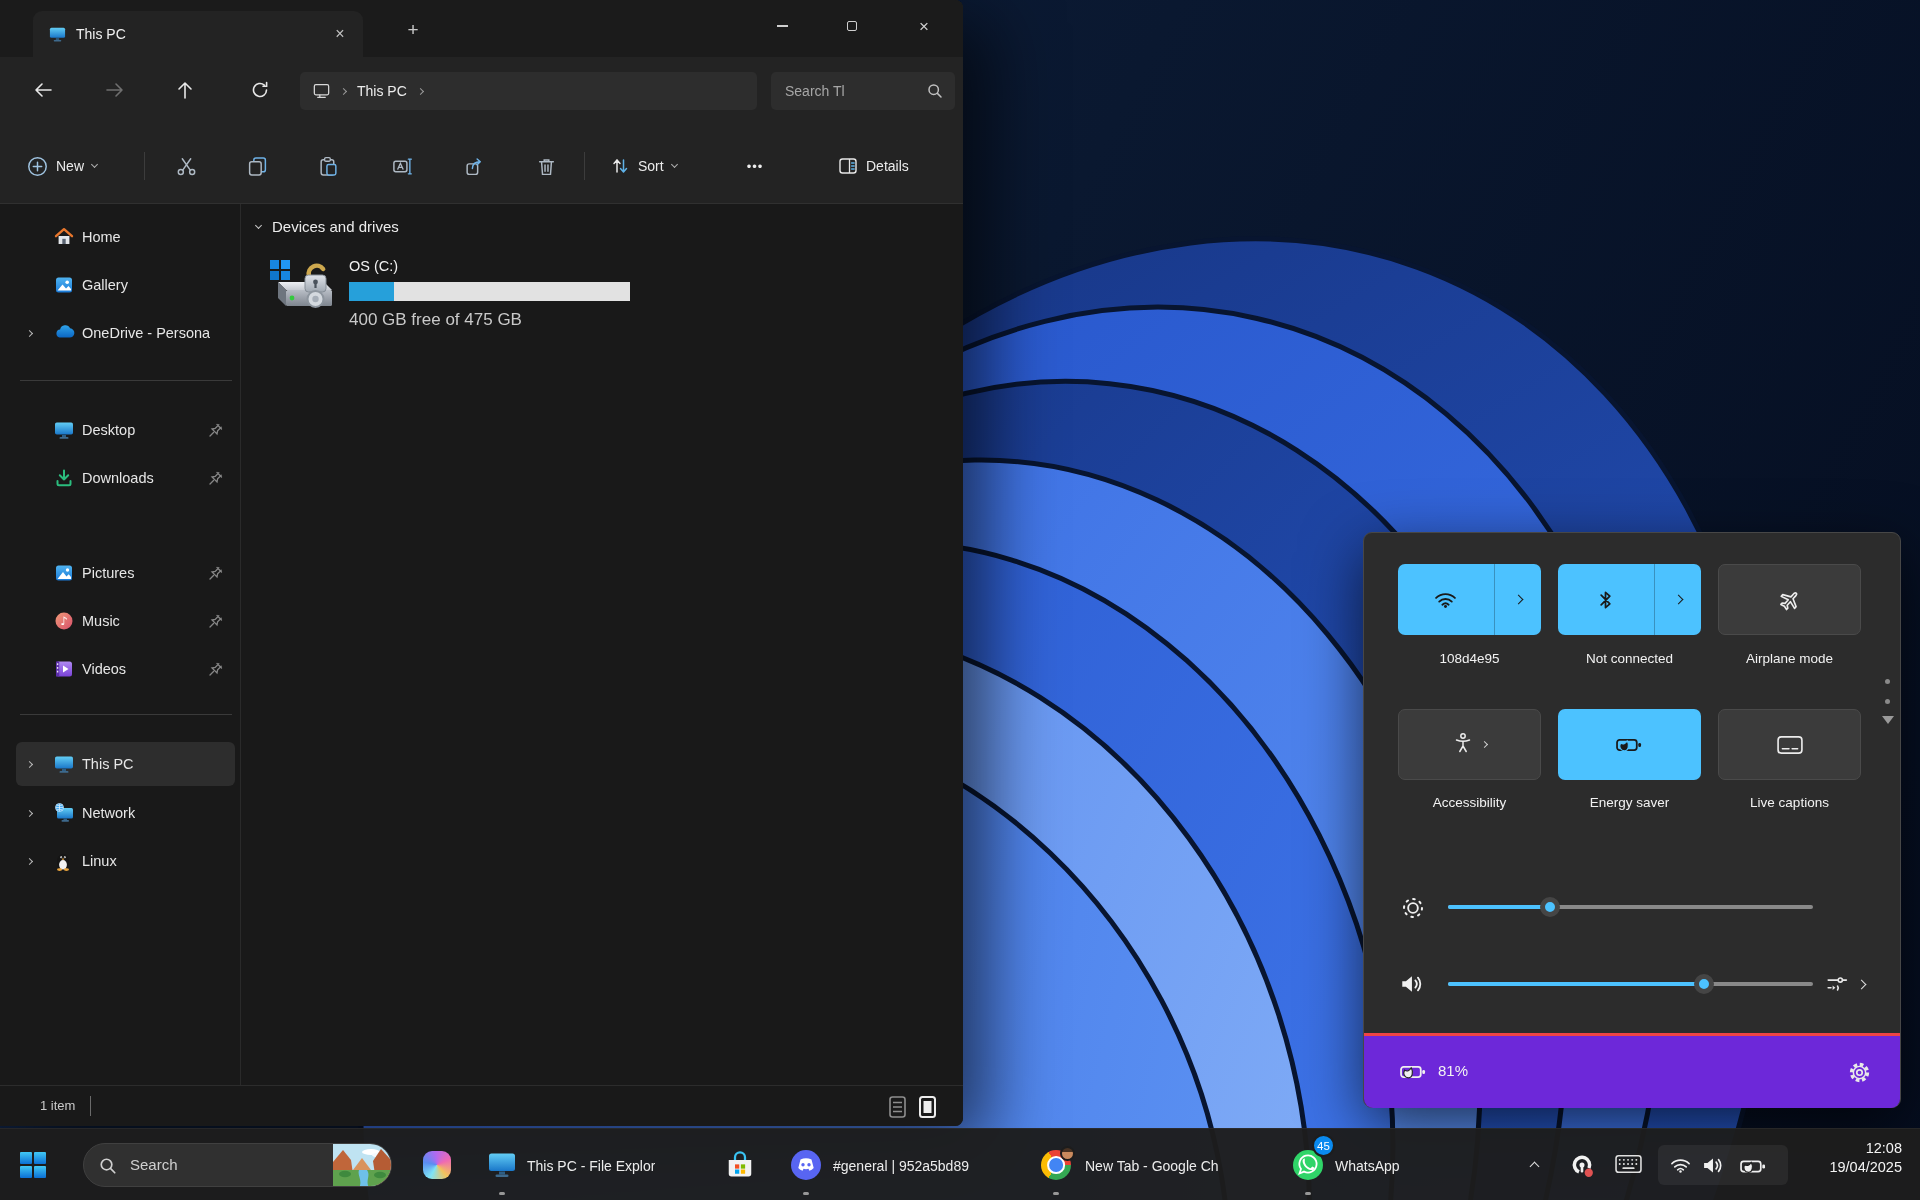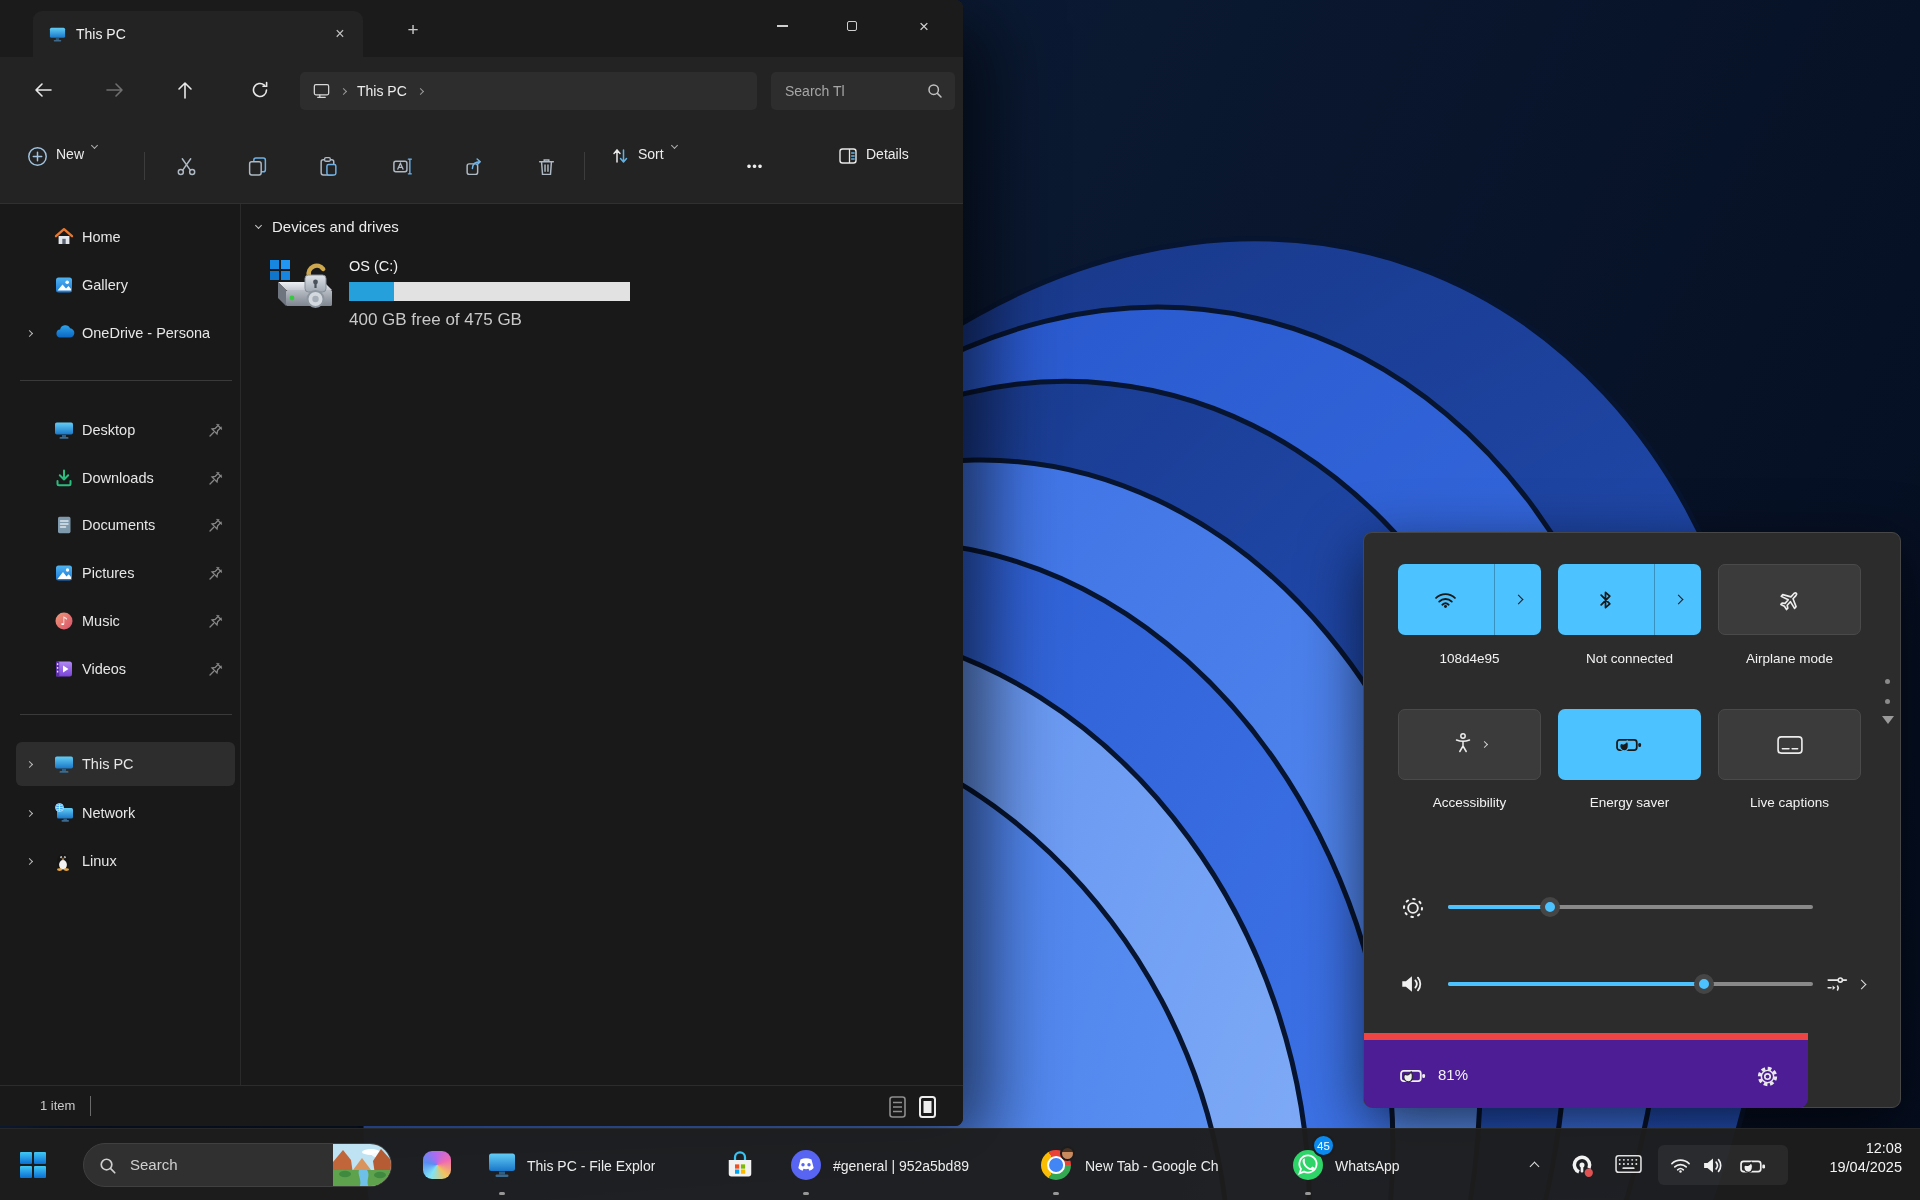--- a/index.html
+++ b/index.html
@@ -25,21 +25,21 @@
   .wbtn{position:absolute;top:6px;width:46px;height:40px;display:flex;align-items:center;justify-content:center;color:#cfcfcf;}
   .g-min{width:11px;height:1.4px;background:#cfcfcf;}
   .g-max{width:10px;height:10px;border:1.2px solid #cfcfcf;border-radius:2px;}
   .g-close{font-size:17px;line-height:17px;}
   .navbtn{position:absolute;top:70px;width:40px;height:40px;display:flex;align-items:center;justify-content:center;border-radius:6px;}
   #addressbar{position:absolute;left:300px;top:72px;width:457px;height:38px;background:#2d2d2d;border-radius:5px;display:flex;align-items:center;gap:11px;padding:0 13px;}
   #addressbar .loc{font-size:14px;color:#ececec;}
   #searchbox{position:absolute;left:771px;top:72px;width:184px;height:38px;background:#2d2d2d;border-radius:5px;display:flex;align-items:center;padding:0 12px 0 14px;}
   #searchbox .ph{font-size:14px;color:#a6a6a6;flex:1;white-space:nowrap;overflow:hidden;}
   
-  .tbitem{position:absolute;top:146px;height:40px;display:flex;align-items:flex-start;gap:8px;border-radius:5px;color:#ececec;font-size:14px;}
+  .tbitem{position:absolute;top:146px;height:40px;display:flex;align-items:center;gap:8px;border-radius:5px;color:#ececec;font-size:14px;}
   .tbsep{position:absolute;top:152px;width:1px;height:28px;background:#3c3c3c;}
   .tbbtn{position:absolute;top:146px;width:40px;height:40px;display:flex;align-items:center;justify-content:center;border-radius:5px;}
   
   #sidebar{position:absolute;left:0;top:204px;width:240px;bottom:41px;background:#191919;}
   #sbdivider{position:absolute;left:240px;top:204px;bottom:41px;width:1px;background:#2a2a2a;}
   .srow{position:absolute;left:16px;width:219px;height:44px;border-radius:6px;display:flex;align-items:center;}
   .srow.sel{background:#2d2d2d;}
   .srow .sic{position:absolute;left:38px;width:20px;height:20px;}
   .srow .slabel{position:absolute;left:66px;font-size:14.5px;color:#e6e6e6;white-space:nowrap;overflow:hidden;max-width:138px;}
   .srow .schev{position:absolute;left:11px;color:#b8b8b8;}
@@ -64,21 +64,21 @@
   .tile.off{background:#3b3b3b;border:1px solid #4a4a4a;color:#f0f0f0;}
   .tile .tmain{position:absolute;left:0;top:0;bottom:0;width:95px;display:flex;align-items:center;justify-content:center;gap:8px;}
   .tile .tfull{position:absolute;inset:0;display:flex;align-items:center;justify-content:center;gap:9px;}
   .tile .tchev{position:absolute;right:0;top:0;width:47px;height:100%;border-left:1px solid rgba(0,0,0,.25);display:flex;align-items:center;justify-content:center;}
   .tlabel{position:absolute;width:143px;text-align:center;font-size:13.5px;color:#f2f2f2;}
   .qsdot{position:absolute;left:521px;width:5px;height:5px;border-radius:50%;background:#8a8a8a;}
   #qstri{position:absolute;left:518px;top:183px;width:0;height:0;border-left:6px solid transparent;border-right:6px solid transparent;border-top:8px solid #9a9a9a;}
   .slider{position:absolute;left:84px;width:365px;height:4px;border-radius:2px;background:#898989;}
   .slider .sfill{position:absolute;left:0;top:0;height:100%;border-radius:2px;background:#4cc2ff;}
   .slider .sthumb{position:absolute;top:-8px;width:20px;height:20px;margin-left:-10px;border-radius:50%;background:#4cc2ff;border:5px solid #454545;}
-  #qs-footer{position:absolute;left:0;top:500px;width:444px;height:75px;background:#4c1d95;border-top:7px solid #ef4444;border-radius:0 0 9px 9px;}
+  #qs-footer{position:absolute;left:0;top:500px;width:536px;height:75px;background:#6d28d9;border-top:3px solid #ef4444;border-radius:0 0 9px 9px;}
   #qs-batt-label{position:absolute;left:74px;top:26px;font-size:15px;color:#f2f2f2;}
   
   #taskbar{position:absolute;left:0;top:1128px;width:1920px;height:72px;background:rgba(29,29,29,.97);border-top:1px solid rgba(255,255,255,.05);}
   #start{position:absolute;left:20px;top:23px;width:27px;height:27px;display:grid;grid-template-columns:12px 12px;grid-template-rows:12px 12px;gap:2px;}
   #start span{background:linear-gradient(180deg,#41c8f5,#0b6fd4);border-radius:1px;}
   #search-pill{position:absolute;left:83px;top:14px;width:309px;height:44px;border-radius:22px;background:#303030;border:1px solid #404040;overflow:hidden;}
   #search-pill .slbl{position:absolute;left:46px;top:12px;font-size:15px;color:#cfcfcf;}
   #copilot{position:absolute;left:423px;top:22px;width:28px;height:28px;border-radius:9px;background:conic-gradient(from 210deg,#7fe4f5,#5a8df2,#b06af0,#ef6ab2,#f2c35c,#7fe4f5);}
   .app-ic{position:absolute;top:21px;width:30px;height:30px;}
   .app-lbl{position:absolute;top:29px;font-size:14px;color:#ececec;white-space:nowrap;overflow:hidden;}
@@ -456,30 +456,20 @@
     <span class="pin"><svg width="15" height="15" viewBox="0 0 15 15" fill="none" stroke="#9a9a9a" stroke-width="1.3" stroke-linecap="round">
           <path d="M9 1.5 L13.5 6 M10.8 1.8 L7.2 5.4 L4 6 L9 11 L9.6 7.8 L13.2 4.2 M5.5 9.5 L2 13"></path>
         </svg></span>
   </div>
   <div class="srow" style="top:456px">
     <span class="sic"><svg width="20" height="20" viewBox="0 0 20 20" fill="none" stroke="#2bbd7e" stroke-width="2" stroke-linecap="round" stroke-linejoin="round">
           <path d="M10 2.5 v9 M10 11.5 l-4.2-4.2 M10 11.5 l4.2-4.2"></path>
           <path d="M3.5 13 v2.8 a1.5 1.5 0 0 0 1.5 1.5 h10 a1.5 1.5 0 0 0 1.5-1.5 V13"></path>
         </svg></span>
     <span class="slabel">Downloads</span>
-    <span class="pin"><svg width="15" height="15" viewBox="0 0 15 15" fill="none" stroke="#9a9a9a" stroke-width="1.3" stroke-linecap="round">
-          <path d="M9 1.5 L13.5 6 M10.8 1.8 L7.2 5.4 L4 6 L9 11 L9.6 7.8 L13.2 4.2 M5.5 9.5 L2 13"></path>
-        </svg></span>
-  </div>
-  <div class="srow" style="top:503px">
-    <span class="sic"><svg width="20" height="20" viewBox="0 0 20 20">
-          <rect x="4" y="1.8" width="12.5" height="16.4" rx="1.6" fill="#7f99ad"></rect>
-          <path d="M6.5 6 h7.5 M6.5 9 h7.5 M6.5 12 h5" stroke="#dfe7ee" stroke-width="1.5" stroke-linecap="round"></path>
-        </svg></span>
-    <span class="slabel">Documents</span>
     <span class="pin"><svg width="15" height="15" viewBox="0 0 15 15" fill="none" stroke="#9a9a9a" stroke-width="1.3" stroke-linecap="round">
           <path d="M9 1.5 L13.5 6 M10.8 1.8 L7.2 5.4 L4 6 L9 11 L9.6 7.8 L13.2 4.2 M5.5 9.5 L2 13"></path>
         </svg></span>
   </div>
   <div class="srow" style="top:551px">
     <span class="sic"><svg width="20" height="20" viewBox="0 0 20 20">
           <rect x="2" y="2.5" width="16" height="15" rx="2.5" fill="url(#galG)"></rect>
           <path d="M3.5 16 L9 9 L12.5 13.5 L14.7 11.2 L17 14 V16 Z" fill="#fff"></path>
           <circle cx="13.5" cy="7" r="1.7" fill="#fff"></circle>
         </svg></span>

